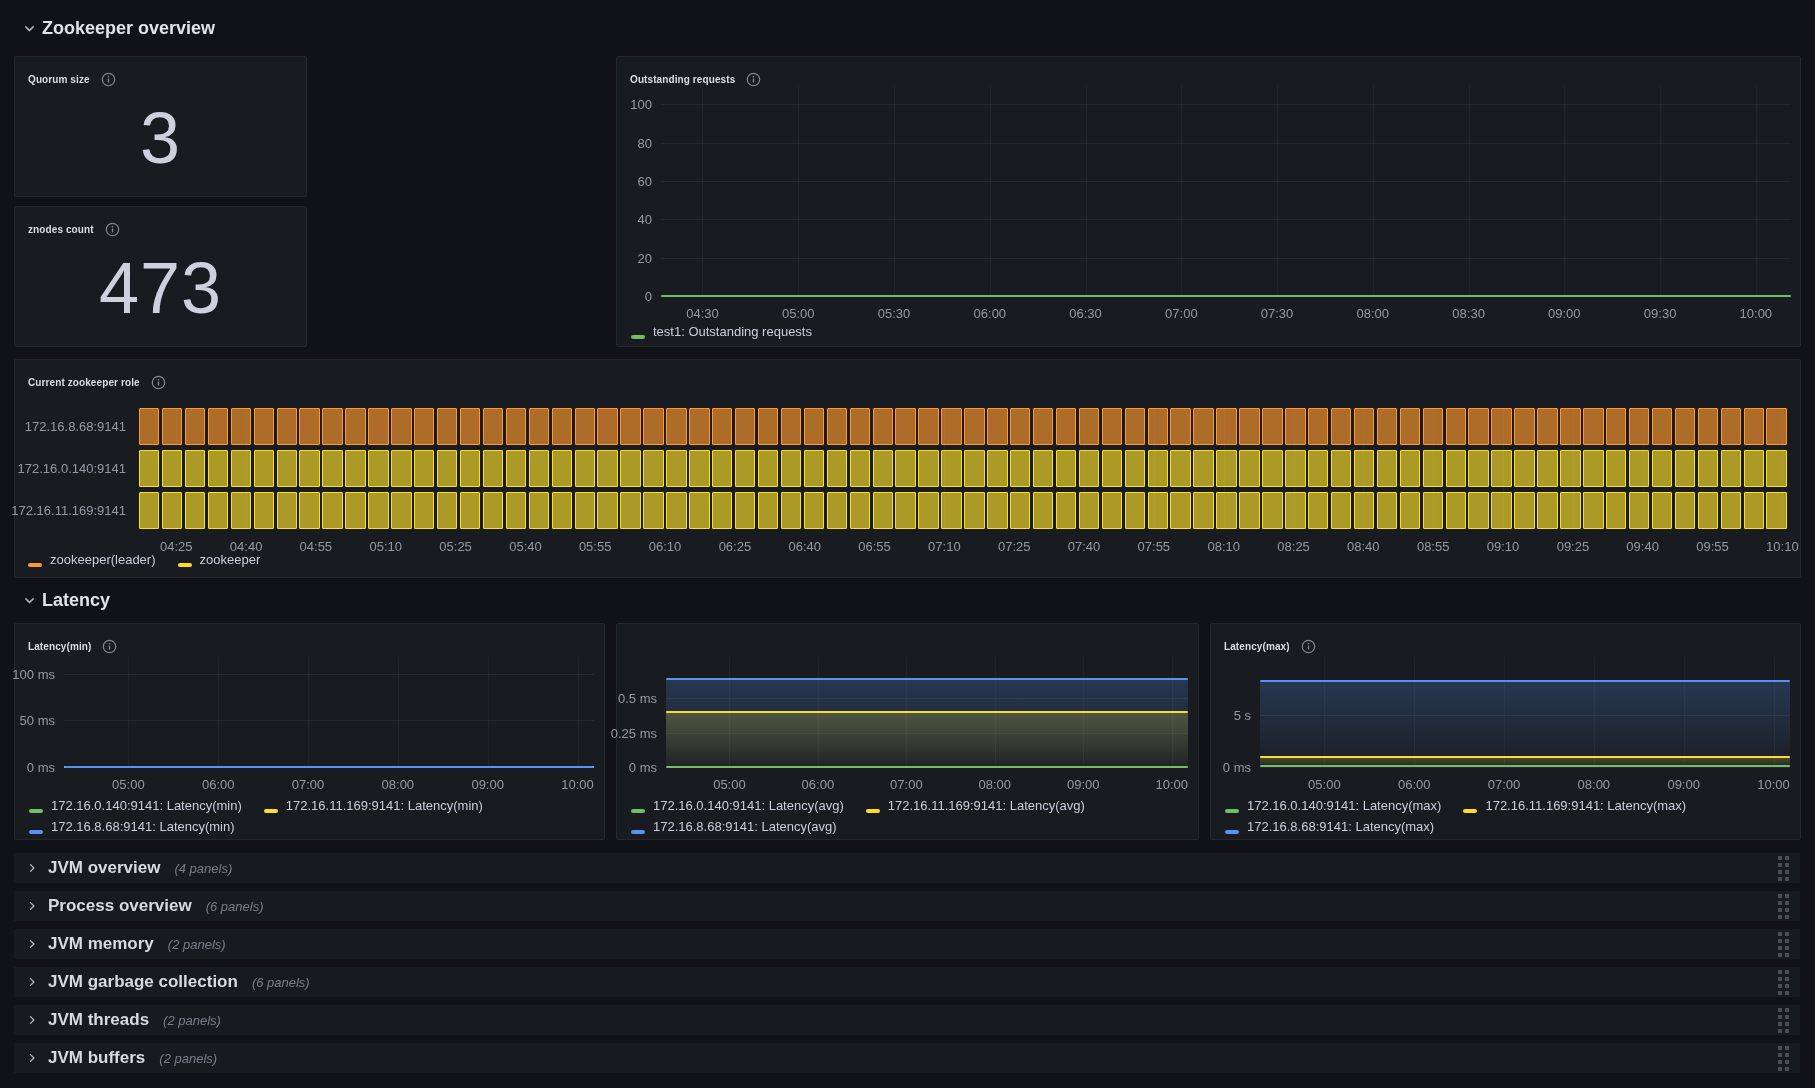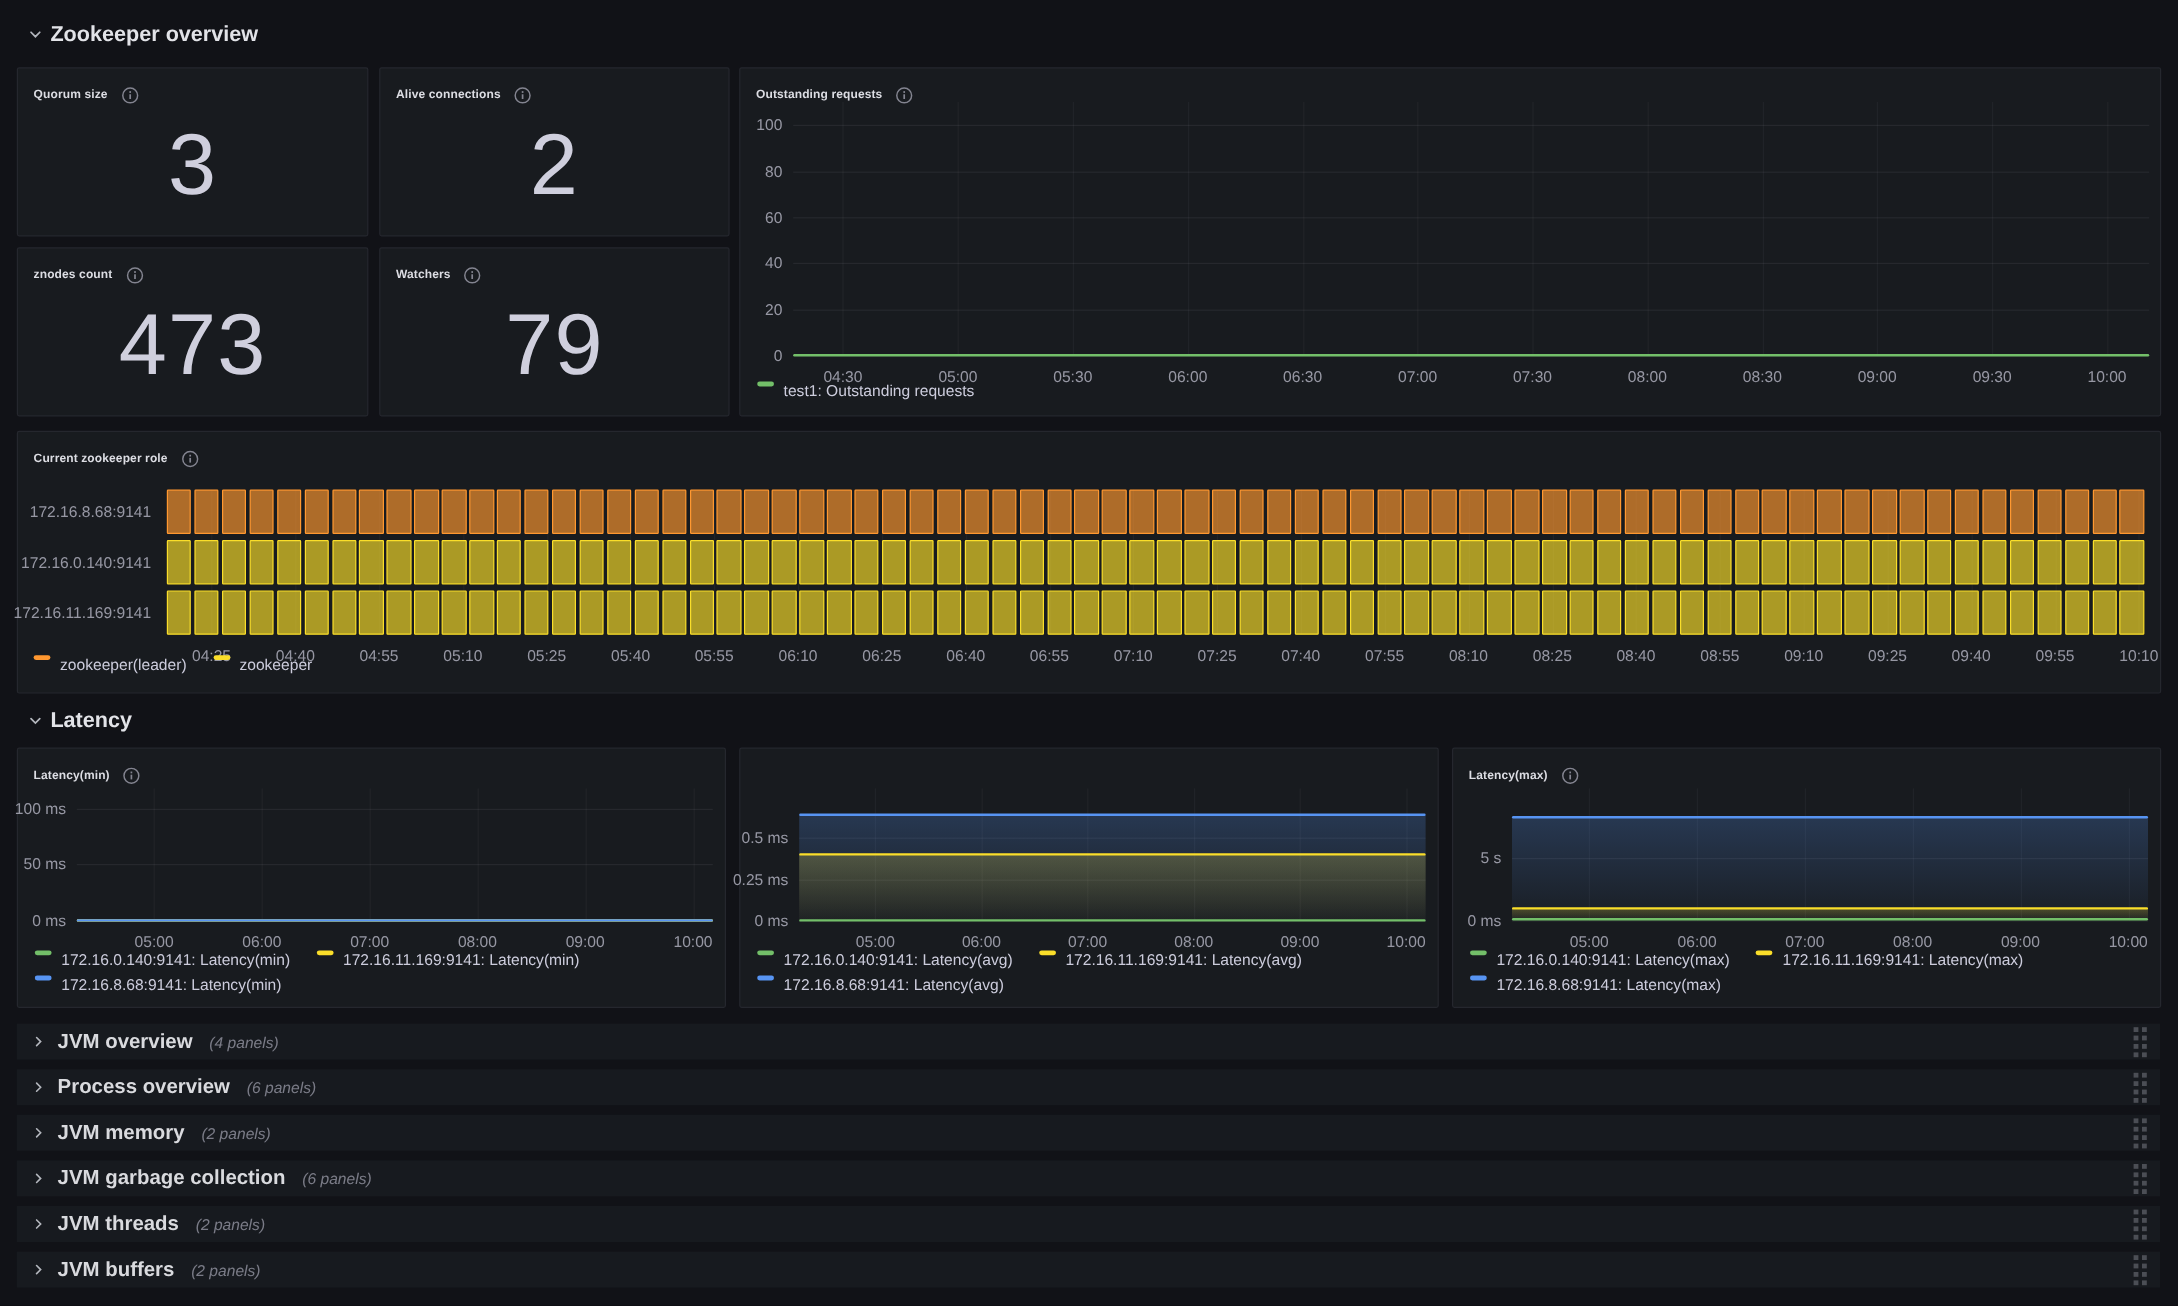--- a/index.html
+++ b/index.html
@@ -28,21 +28,21 @@
   .xl{position:absolute;top:calc(100% + 10px);transform:translateX(-50%);font-size:13px;color:var(--txt2);white-space:nowrap}
   .sline{position:absolute;left:0;right:0;height:2px;margin-top:-1px;border-radius:2px;z-index:3}
   .sfill{position:absolute;left:0;right:0;bottom:0;z-index:2}
   #p-outstanding .plot{left:44px;top:28px;width:1130px;height:211px}
   .latency-panel .plot{left:49px;top:33px;right:10px;height:110px}
   
   .legend{position:absolute;left:14px;right:8px;display:flex;flex-wrap:wrap;column-gap:22px}
   #p-outstanding .legend{bottom:7px}
   .latency-panel .legend{bottom:5px}
   #p-role .legend{bottom:10px;left:13px}
-  .lg-item{display:flex;align-items:flex-start;gap:8px;height:21px;cursor:pointer}
+  .lg-item{display:flex;align-items:flex-end;gap:8px;height:21px;cursor:pointer}
   .lg-swatch{width:14px;height:4px;border-radius:2px;flex:none}
   .lg-label{font-size:13px;color:var(--txt)}
   
   #role-labels{position:absolute;left:8px;top:48px;width:103px}
   .tl-label{height:37px;margin-bottom:5px;display:flex;align-items:center;justify-content:flex-end;font-size:13px;color:var(--txt2);white-space:nowrap}
   #role-plot{position:absolute;left:124px;right:13px;top:48px;height:121px}
   .tl-row{position:absolute;left:0;right:0;height:37px;display:flex;gap:2.5px;z-index:2}
   .tl-bar{flex:1;border:1.5px solid;border-radius:1px}
   
   .section-row{position:absolute;left:14px;width:1786px;height:30px;background:#171a1f;display:flex;align-items:center;padding:0 10px 0 12px;cursor:pointer}
@@ -72,63 +72,33 @@
             <circle cx="8" cy="8" r="6.6" fill="none" stroke="currentColor" stroke-width="1.3"></circle>
             <rect x="7.25" y="7" width="1.5" height="4.2" fill="currentColor"></rect>
             <rect x="7.25" y="4.2" width="1.5" height="1.6" fill="currentColor"></rect>
           </svg>
         </span>
     </div>
     <div class="stat-body">
         <span class="stat-value">3</span>
       </div>
   </div>
-  <div class="panel" id="p-stat1" style="left:316px;top:56px;width:292px;height:141px">
-    <div class="panel-header">
-      <span class="panel-title">Alive connections</span>
-      <span class="info-icon">
-          <svg viewBox="0 0 16 16" width="15" height="15">
-            <circle cx="8" cy="8" r="6.6" fill="none" stroke="currentColor" stroke-width="1.3"></circle>
-            <rect x="7.25" y="7" width="1.5" height="4.2" fill="currentColor"></rect>
-            <rect x="7.25" y="4.2" width="1.5" height="1.6" fill="currentColor"></rect>
-          </svg>
-        </span>
-    </div>
-    <div class="stat-body">
-        <span class="stat-value">2</span>
-      </div>
-  </div>
   <div class="panel" id="p-stat2" style="left:14px;top:206px;width:293px;height:141px">
     <div class="panel-header">
       <span class="panel-title">znodes count</span>
       <span class="info-icon">
           <svg viewBox="0 0 16 16" width="15" height="15">
             <circle cx="8" cy="8" r="6.6" fill="none" stroke="currentColor" stroke-width="1.3"></circle>
             <rect x="7.25" y="7" width="1.5" height="4.2" fill="currentColor"></rect>
             <rect x="7.25" y="4.2" width="1.5" height="1.6" fill="currentColor"></rect>
           </svg>
         </span>
     </div>
     <div class="stat-body">
         <span class="stat-value">473</span>
-      </div>
-  </div>
-  <div class="panel" id="p-stat3" style="left:316px;top:206px;width:292px;height:141px">
-    <div class="panel-header">
-      <span class="panel-title">Watchers</span>
-      <span class="info-icon">
-          <svg viewBox="0 0 16 16" width="15" height="15">
-            <circle cx="8" cy="8" r="6.6" fill="none" stroke="currentColor" stroke-width="1.3"></circle>
-            <rect x="7.25" y="7" width="1.5" height="4.2" fill="currentColor"></rect>
-            <rect x="7.25" y="4.2" width="1.5" height="1.6" fill="currentColor"></rect>
-          </svg>
-        </span>
-    </div>
-    <div class="stat-body">
-        <span class="stat-value">79</span>
       </div>
   </div>
 
   <div class="panel" id="p-outstanding" style="left:616px;top:56px;width:1185px;height:291px">
     <div class="panel-header">
       <span class="panel-title">Outstanding requests</span>
       <span class="info-icon">
           <svg viewBox="0 0 16 16" width="15" height="15">
             <circle cx="8" cy="8" r="6.6" fill="none" stroke="currentColor" stroke-width="1.3"></circle>
             <rect x="7.25" y="7" width="1.5" height="4.2" fill="currentColor"></rect>

